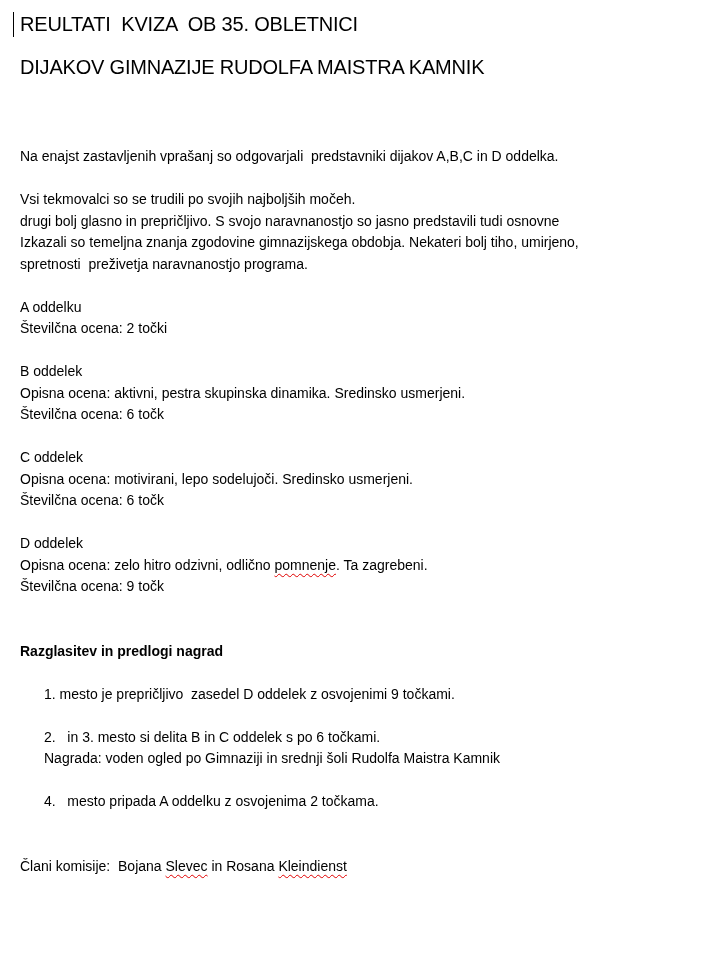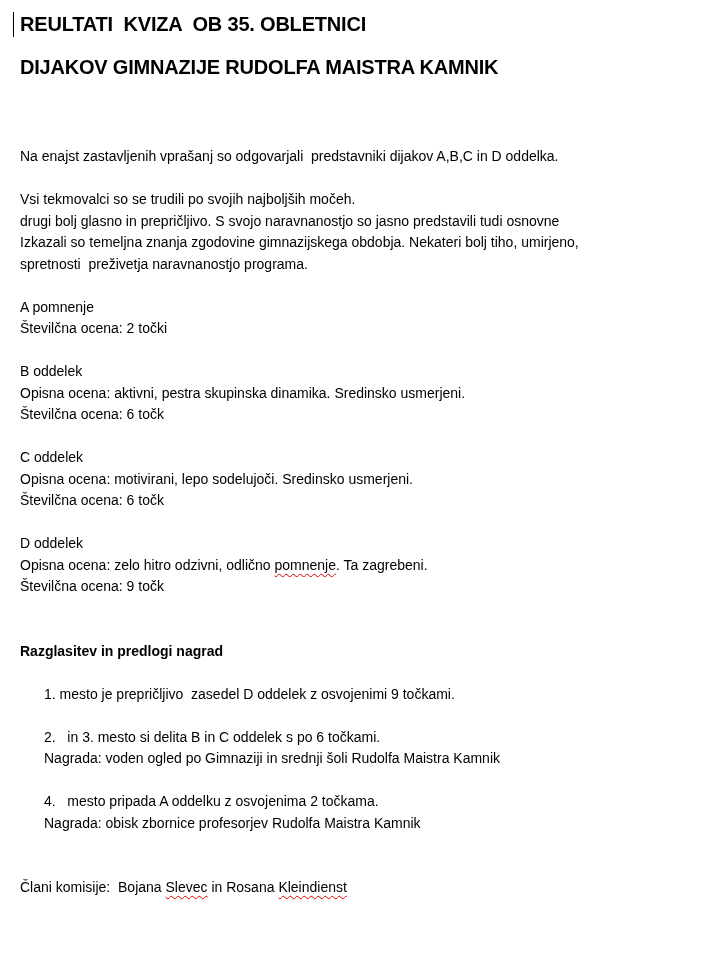--- a/index.html
+++ b/index.html
@@ -31,21 +31,21 @@
     width: 1px;
     height: 25px;
     background: #000000;
   }
   .ln {
     white-space: pre;      
     margin: 0;
   }
   .title {
     font-size: 20px;
-    font-weight: bold;
+    font-weight: normal;
     line-height: 28px;
     letter-spacing: -0.2px;
   }
   .title-1 { margin-bottom: 15px; }
   .title-2 { margin-bottom: 65px; }
   .mb1 { margin-bottom: 21.5px; }   
   .mb2 { margin-bottom: 43px; }     
   .bold { font-weight: bold; }
   .closing { letter-spacing: -0.25px; }
   .list-item { padding-left: 24px; }
@@ -71,21 +71,21 @@
   <div class="ln mb1">Na enajst zastavljenih vprašanj so odgovarjali  predstavniki dijakov A,B,C in D oddelka.</div>
 
   <div class="mb1">
     <div class="ln">Vsi tekmovalci so se trudili po svojih najboljših močeh.</div>
     <div class="ln">drugi bolj glasno in prepričljivo. S svojo naravnanostjo so jasno predstavili tudi osnovne</div>
     <div class="ln">Izkazali so temeljna znanja zgodovine gimnazijskega obdobja. Nekateri bolj tiho, umirjeno,</div>
     <div class="ln">spretnosti  preživetja naravnanostjo programa.</div>
   </div>
 
   <div class="mb1">
-    <div class="ln">A pomnenje</div>
+    <div class="ln">A oddelku</div>
     <div class="ln">Številčna ocena: 2 točki</div>
   </div>
 
   <div class="mb1">
     <div class="ln">B oddelek</div>
     <div class="ln">Opisna ocena: aktivni, pestra skupinska dinamika. Sredinsko usmerjeni.</div>
     <div class="ln">Številčna ocena: 6 točk</div>
   </div>
 
   <div class="mb1">
@@ -106,19 +106,18 @@
     <div class="ln">1. mesto je prepričljivo  zasedel D oddelek z osvojenimi 9 točkami.</div>
   </div>
 
   <div class="list-item mb1">
     <div class="ln">2.   in 3. mesto si delita B in C oddelek s po 6 točkami.</div>
     <div class="ln">Nagrada: voden ogled po Gimnaziji in srednji šoli Rudolfa Maistra Kamnik</div>
   </div>
 
   <div class="list-item mb2">
     <div class="ln">4.   mesto pripada A oddelku z osvojenima 2 točkama.</div>
-    <div class="ln">Nagrada: obisk zbornice profesorjev Rudolfa Maistra Kamnik</div>
   </div>
 
 
   <div class="ln"><span>Člani komisije:  Bojana </span><span class="misspell">Slevec</span><span> in Rosana </span><span class="misspell">Kleindienst</span></div>
 
 </div>
 
 </body></html>

